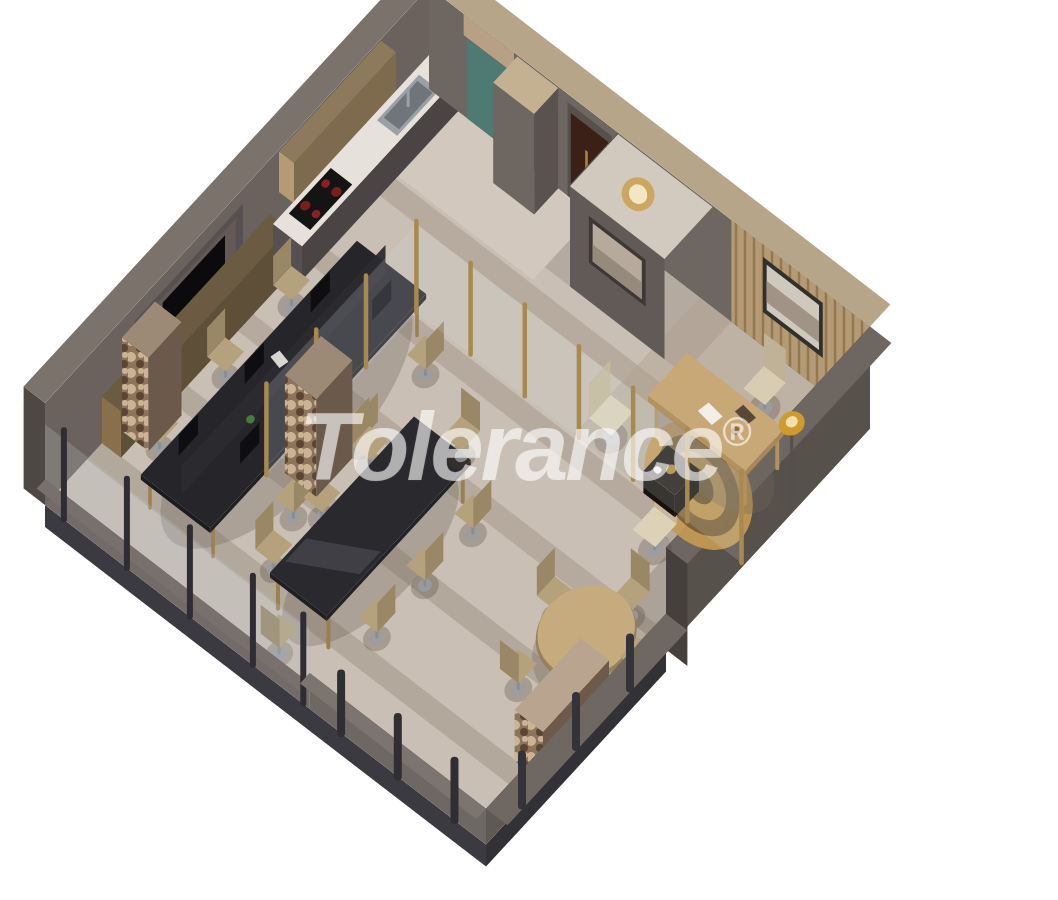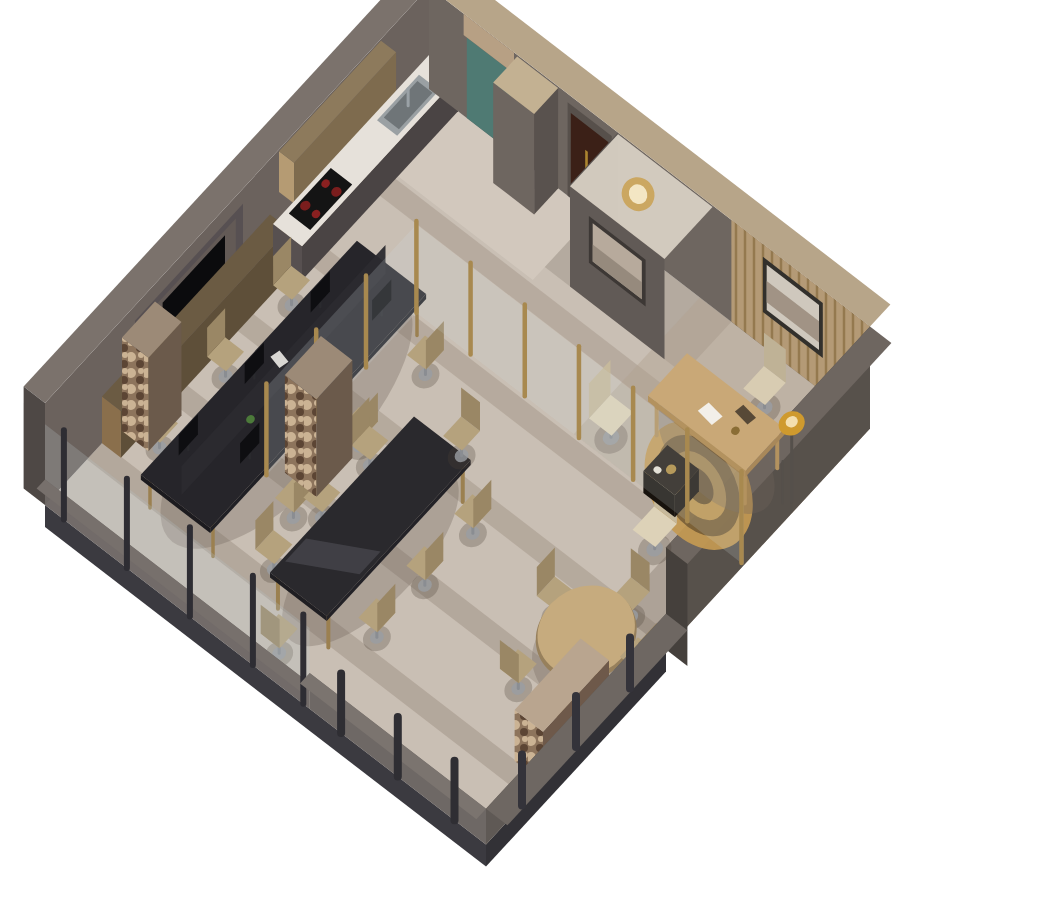--- a/index.html
+++ b/index.html
@@ -298,13 +298,16 @@
         <line x1="454.5" y1="820.25" x2="454.5" y2="760.75" stroke="#2f2e33" stroke-width="8" stroke-linecap="round"></line>
         <polygon points="486.0,866.6 666.0,671.6 666.0,649.5 486.0,844.5" fill="#323136"></polygon>
         <polygon points="486.0,844.5 666.0,649.5 666.0,613.8 486.0,808.8" fill="#5f5955"></polygon>
         <polygon points="486.0,808.8 507.4,825.3 687.4,630.3 666.0,613.8" fill="#6e6762"></polygon>
         <line x1="522" y1="805.5" x2="522" y2="754.5" stroke="#34333a" stroke-width="8" stroke-linecap="round"></line>
         <line x1="576" y1="747" x2="576" y2="696" stroke="#34333a" stroke-width="8" stroke-linecap="round"></line>
         <line x1="630" y1="688.5" x2="630" y2="637.5" stroke="#34333a" stroke-width="8" stroke-linecap="round"></line>
       </g>
   </svg>
 
+  <div id="watermark">
+    <span>Tolerance</span><span class="reg">®</span>
+  </div>
 </div>
 
 </body></html>

